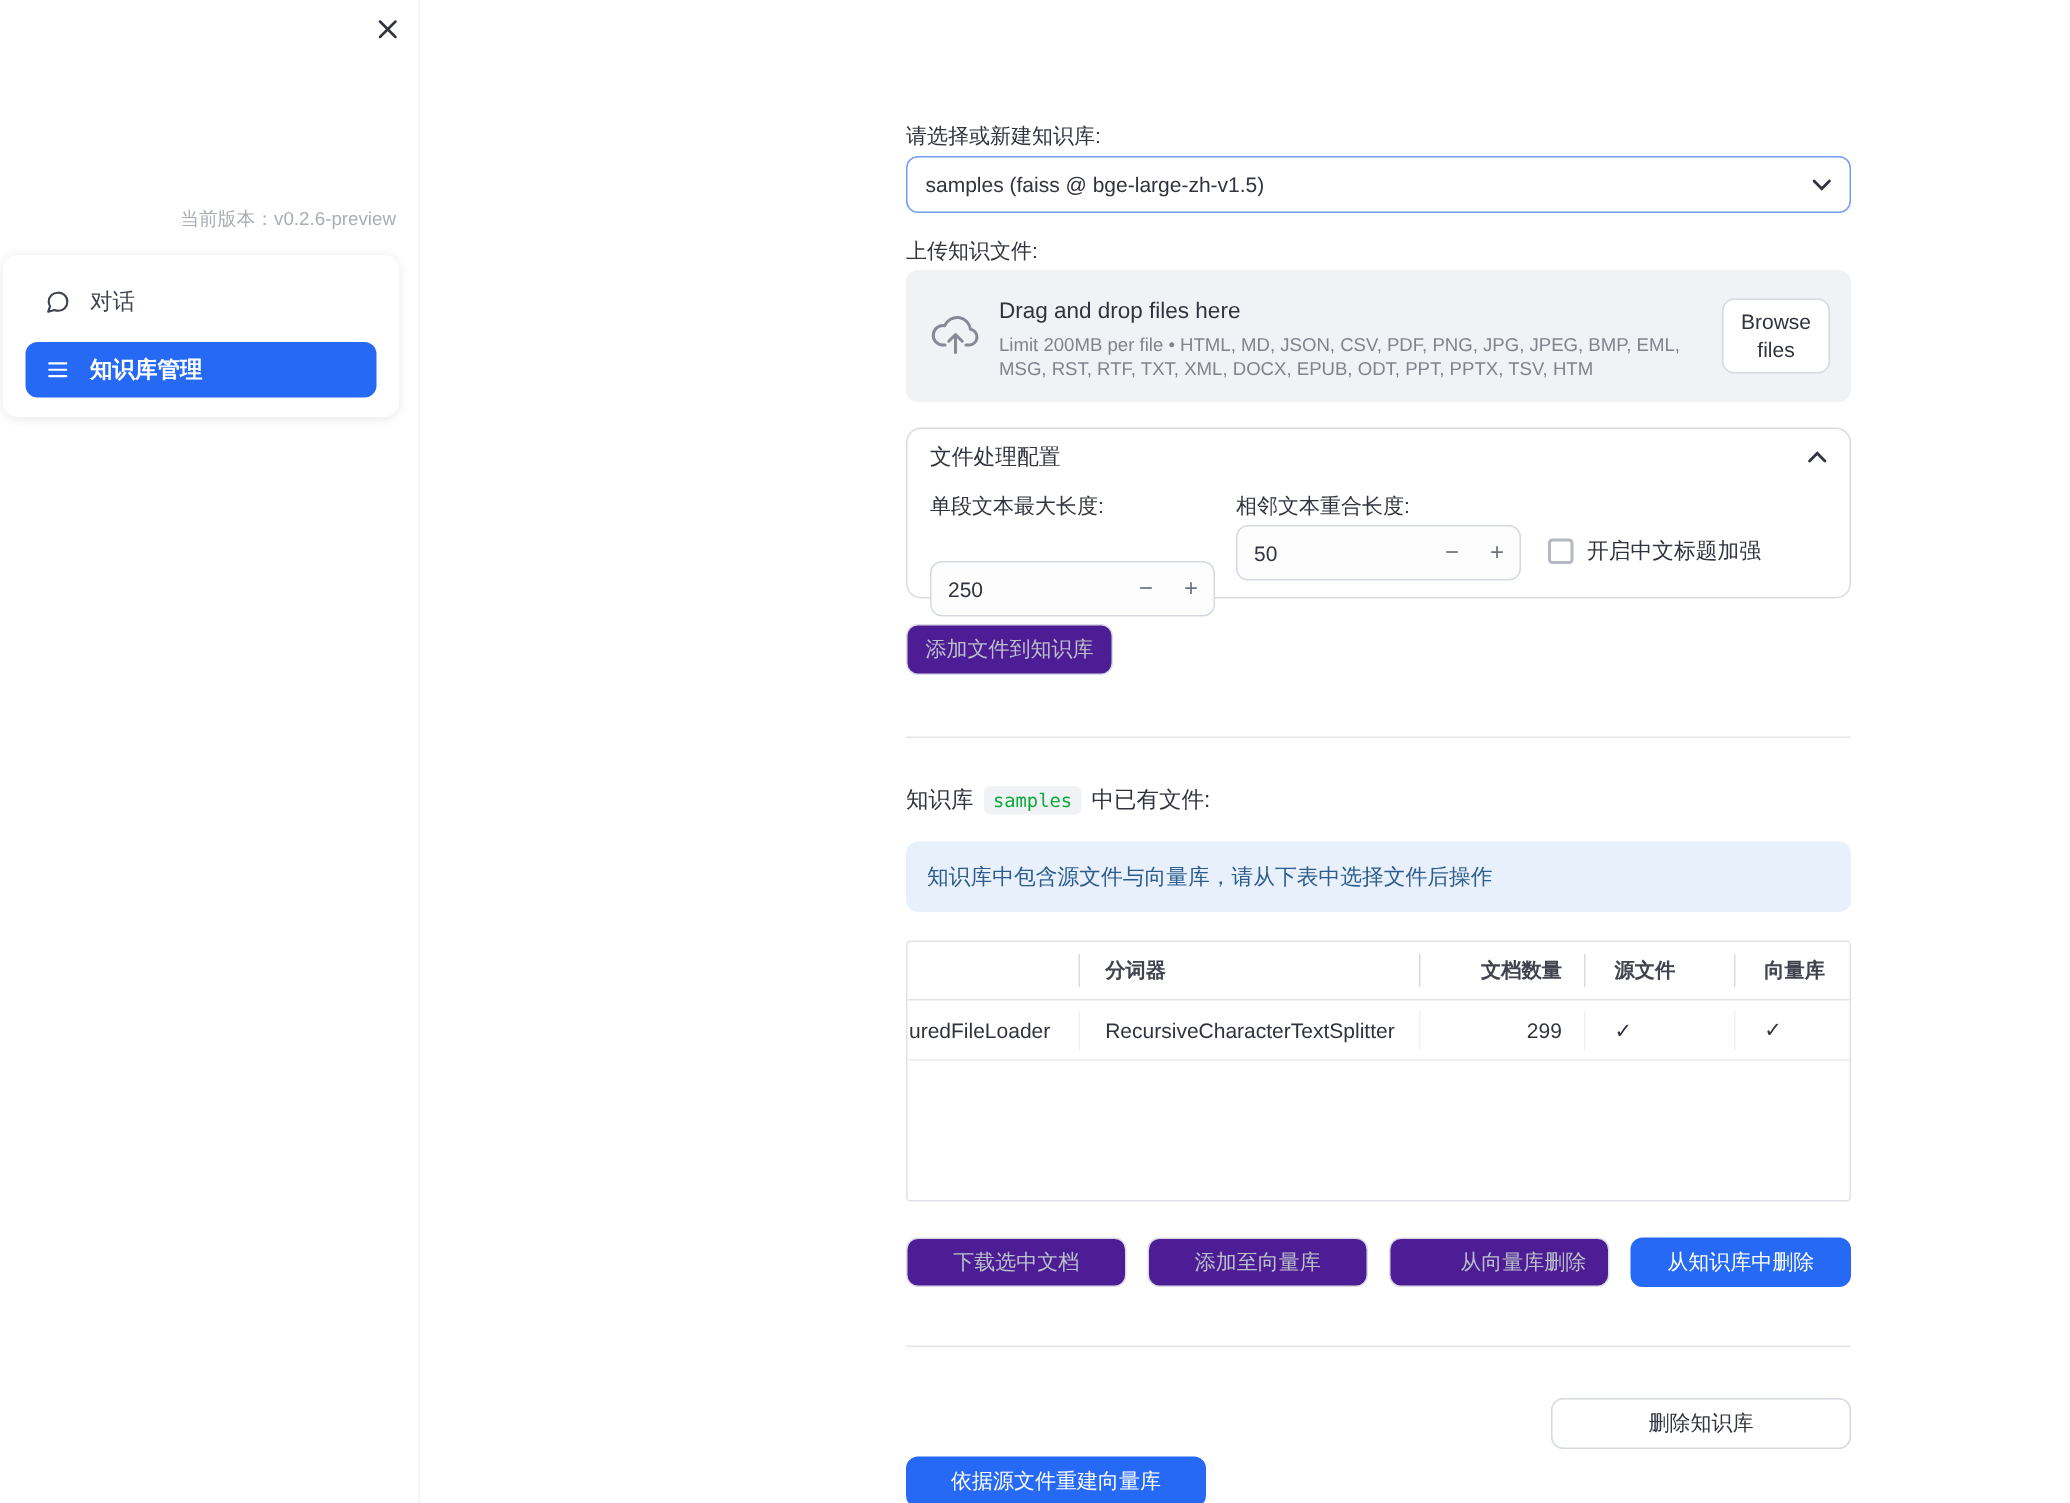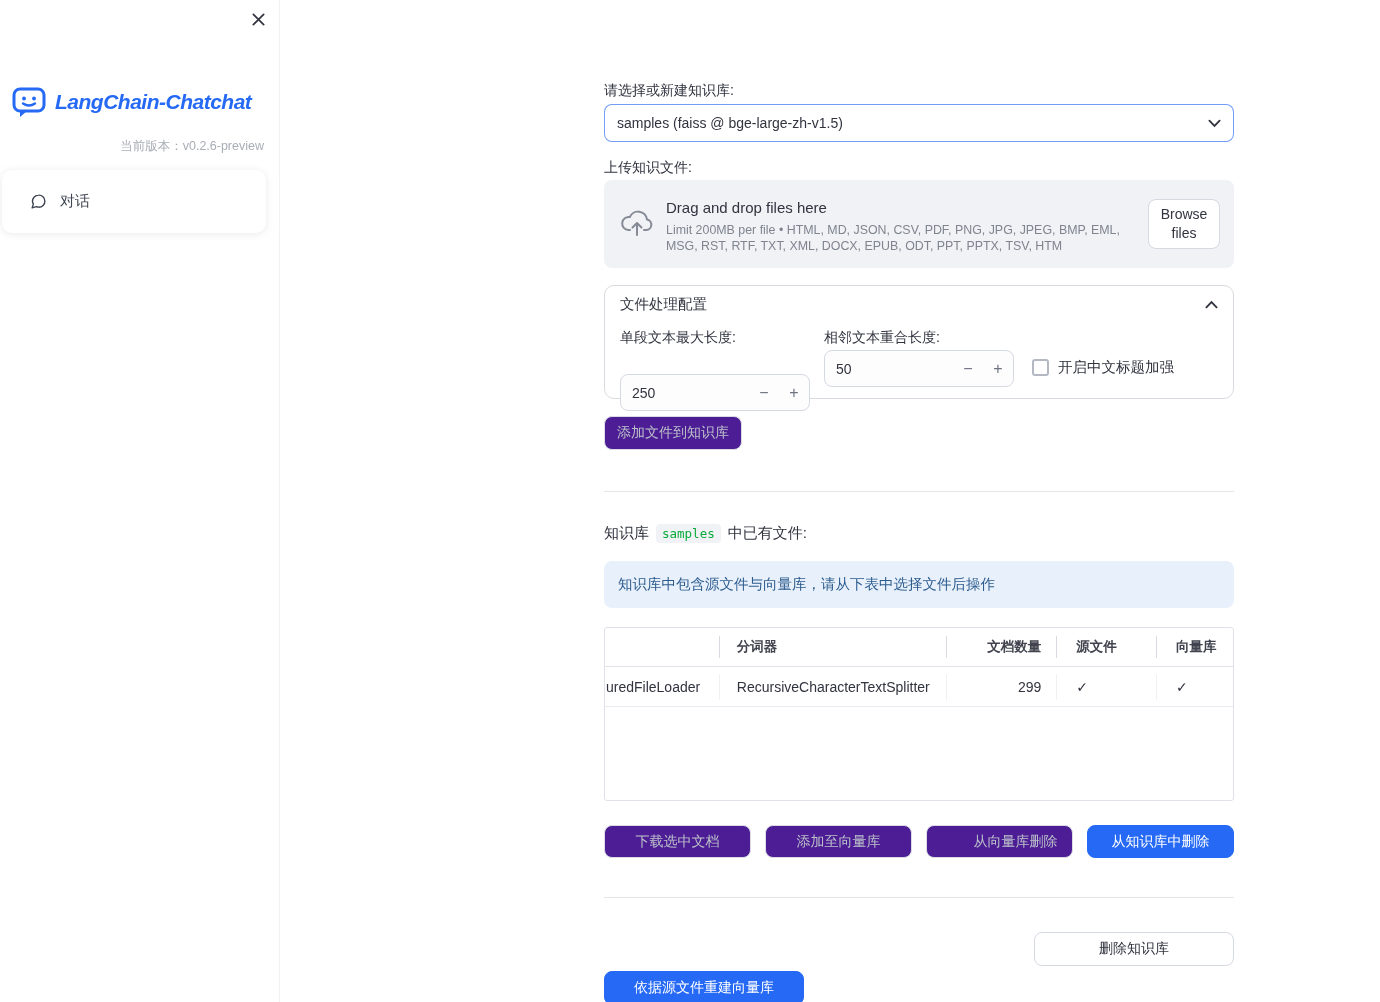--- a/index.html
+++ b/index.html
@@ -98,41 +98,37 @@
 </head>
 <body>
 
 <aside class="sidebar">
   <button class="close-btn">
     <svg width="15" height="15" viewBox="0 0 16 16" fill="none" stroke="#31333f" stroke-width="1.8" stroke-linecap="round">
         <path d="M2.5 2.5 L13.5 13.5 M13.5 2.5 L2.5 13.5"></path>
       </svg>
   </button>
 
-  <div class="logo">
-    <svg width="36" height="34" viewBox="0 0 36 34" fill="none">
-      <rect x="3" y="4" width="30" height="22" rx="6" stroke="#2569f5" stroke-width="3"></rect>
-      <circle cx="13" cy="13.5" r="1.9" fill="#2569f5"></circle>
-      <circle cx="23" cy="13.5" r="1.9" fill="#2569f5"></circle>
-      <path d="M12 18.5 Q18 22.5 24 18.5" stroke="#2569f5" stroke-width="2.4" fill="none" stroke-linecap="round"></path>
-      <path d="M9 26 v6 l7 -6 z" fill="#2569f5"></path>
-    </svg>
-    <span class="logo-text">LangChain-Chatchat</span>
-  </div>
 
   <div class="version">
     <span>当前版本：</span><span>v0.2.6-preview</span>
   </div>
 
   <nav class="menu-card">
     <div class="menu-item">
       <svg width="17" height="17" viewBox="0 0 24 24" fill="none" stroke="#3d4350" stroke-width="2" stroke-linejoin="round">
           <path d="M21 11.5a8.38 8.38 0 0 1-8.5 8.5 8.5 8.5 0 0 1-3.5-.76L3 21l1.76-5.27A8.38 8.38 0 0 1 3.5 11.5 8.5 8.5 0 0 1 12 3a8.38 8.38 0 0 1 9 8.5z"></path>
         </svg>
       <span>对话</span>
+    </div>
+    <div class="menu-item active">
+      <svg width="17" height="17" viewBox="0 0 24 24" fill="none" stroke="#ffffff" stroke-width="2" stroke-linecap="round">
+          <path d="M4 6h16M4 12h16M4 18h16"></path>
+        </svg>
+      <span>知识库管理</span>
     </div>
   </nav>
 </aside>
 
 <main class="main">
 
   <div class="field-label lbl-kb">请选择或新建知识库:</div>
 
   <div class="selectbox">
     <span class="value">samples (faiss @ bge-large-zh-v1.5)</span>

